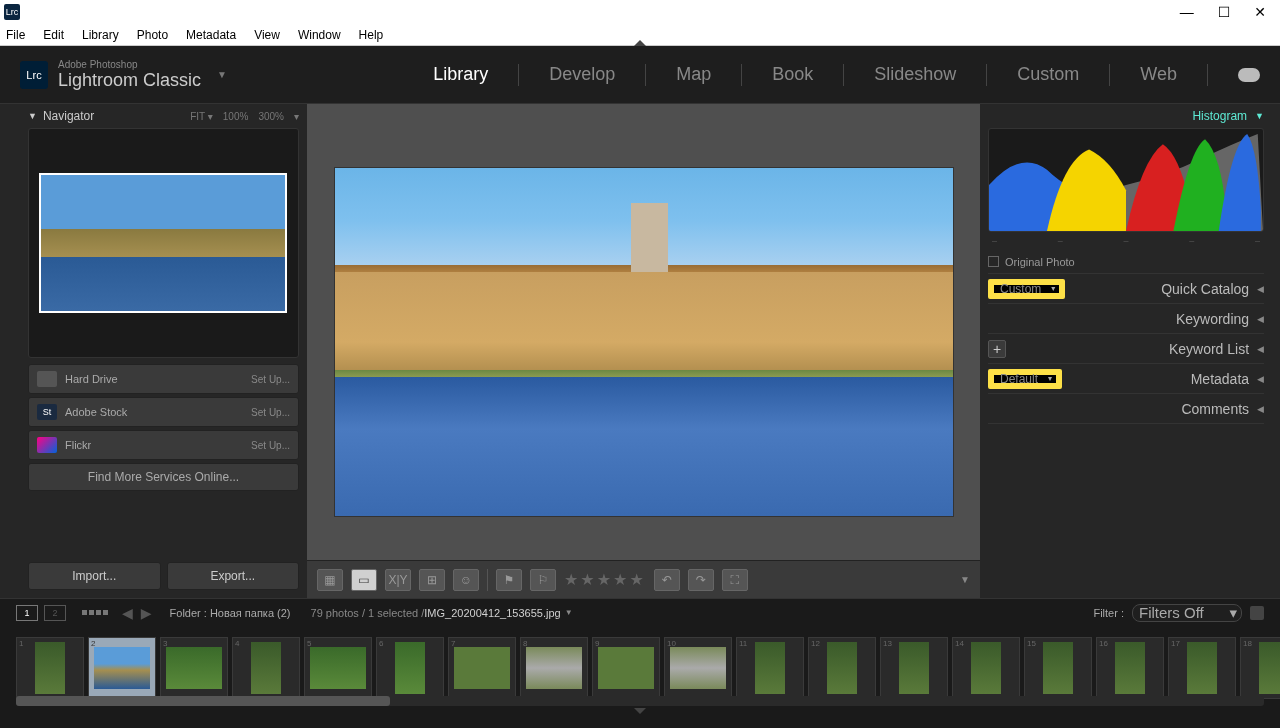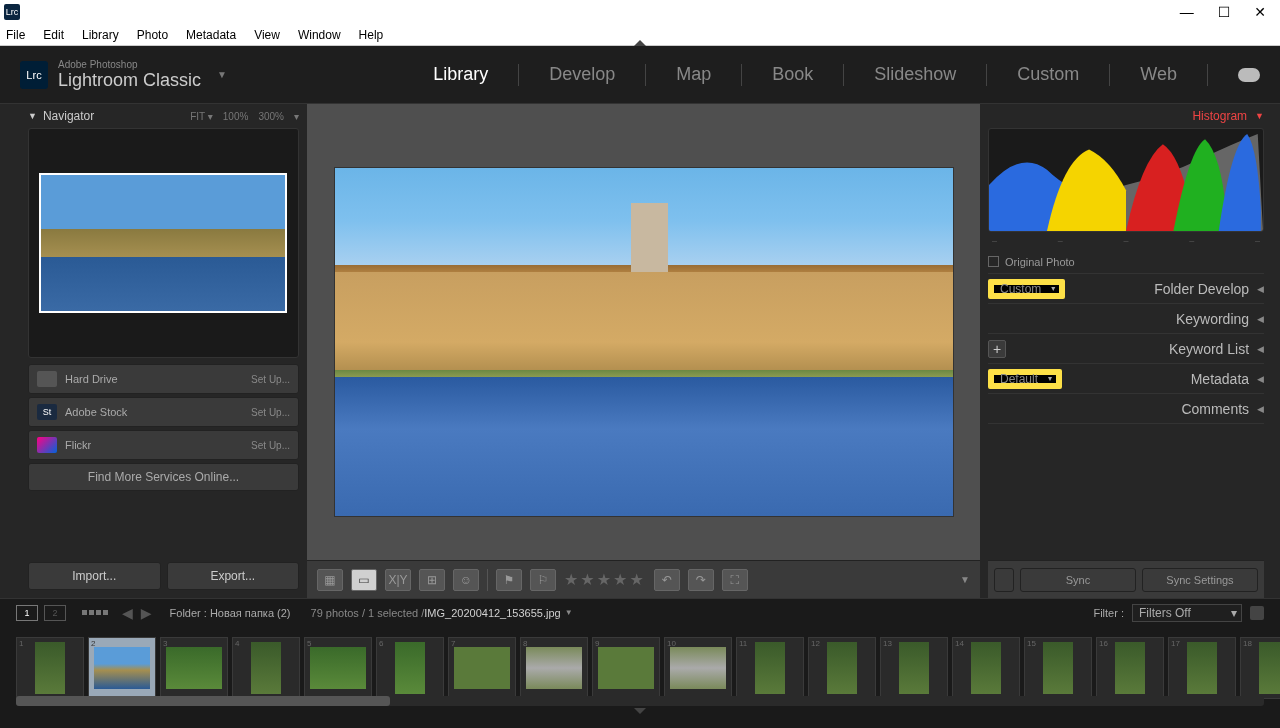--- a/index.html
+++ b/index.html
@@ -68,21 +68,21 @@
 
 .toolbar { height: 38px; background: #3a3a3a; display: flex; align-items: center; padding: 0 10px; gap: 8px; border-top: 1px solid #222; }
 .tb-icon { width: 26px; height: 22px; background: #555; border: 1px solid #666; border-radius: 2px; cursor: pointer; display: flex; align-items: center; justify-content: center; font-size: 12px; color: #999; }
 .tb-icon.active { background: #d0d0d0; color: #333; }
 .tb-sep { width: 1px; height: 22px; background: #555; }
 .stars { color: #666; font-size: 16px; letter-spacing: 2px; cursor: pointer; }
 .tb-spacer { flex: 1; }
 .tb-drop { color: #888; font-size: 10px; cursor: pointer; }
 
 
-.rp-header { height: 24px; display: flex; align-items: center; justify-content: flex-end; font-size: 12px; color: #ef4444; gap: 8px; }
+.rp-header { height: 24px; display: flex; align-items: center; justify-content: flex-end; font-size: 12px; color: #5eead4; gap: 8px; }
 .rp-header .tri { font-size: 9px; }
 
 .histo-box { height: 104px; background: #1a1a1a; border: 1px solid #333; border-radius: 3px; margin-bottom: 4px; position: relative; overflow: hidden; }
 .histo-svg { width: 100%; height: 100%; }
 .histo-ticks { display: flex; justify-content: space-between; font-size: 9px; color: #555; padding: 0 4px 4px; }
 
 .orig-photo { height: 24px; display: flex; align-items: center; font-size: 11px; color: #999; gap: 6px; border-bottom: 1px solid #333; }
 .orig-photo .chk { width: 11px; height: 11px; border: 1px solid #666; }
 
 .rp-section { height: 30px; display: flex; align-items: center; justify-content: flex-end; font-size: 14px; color: #bbb; gap: 8px; border-bottom: 1px solid #333; }
@@ -98,21 +98,21 @@
 .sb-box { width: 22px; height: 16px; border: 1px solid #777; display: flex; align-items: center; justify-content: center; font-size: 9px; color: #fff; margin-right: 6px; cursor: pointer; }
 .sb-box.inactive { color: #555; border-color: #555; }
 .sb-grid { display: flex; gap: 2px; margin: 0 10px; }
 .sb-grid div { width: 5px; height: 5px; background: #777; }
 .sb-arrow { color: #555; font-size: 14px; margin: 0 4px; cursor: pointer; }
 .sb-path { margin-left: 14px; color: #aaa; }
 .sb-count { margin-left: 20px; color: #888; }
 .sb-file { color: #d0d0d0; }
 .sb-caret { font-size: 8px; margin-left: 4px; color: #888; }
 .sb-filter { margin-left: auto; display: flex; align-items: center; gap: 8px; }
-.sb-filter-sel { height: 18px; width: 110px; background: #1f1f1f; border: 1px solid #444; border-radius: 0; font-size: 12px; color: #aaa; padding: 0 6px; display: flex; align-items: center; cursor: pointer; position: relative; }
+.sb-filter-sel { height: 18px; width: 110px; background: #1f1f1f; border: 1px solid #444; border-radius: 8px; font-size: 15px; color: #aaa; padding: 0 6px; display: flex; align-items: center; cursor: pointer; position: relative; }
 .sb-filter-sel::after { content: "▾"; position: absolute; right: 4px; }
 .sb-lock { width: 14px; height: 14px; background: #444; border-radius: 2px; }
 
 .filmstrip { height: 82px; background: #1a1a1a; display: flex; align-items: center; padding: 2px 16px 0; gap: 4px; overflow: hidden; position: relative; }
 .film-cell { width: 68px; height: 62px; background: #2a2a2a; border: 1px solid #3a3a3a; position: relative; cursor: pointer; flex-shrink: 0; display: flex; align-items: center; justify-content: center; }
 .film-cell .idx { position: absolute; top: 1px; left: 2px; font-size: 8px; color: #666; }
 .film-cell.selected { background: #9aa9b8; }
 .film-cell.selected .idx { color: #333; }
 .thumb { width: 56px; height: 42px; }
 .t-lake { background: linear-gradient(to bottom,#5a9cd8 0%,#5a9cd8 40%,#a58f50 55%,#2a5a95 100%); }
@@ -263,21 +263,21 @@
         <span>–</span>
         <span>–</span>
       </div>
     <div class="orig-photo">
       <div class="chk"></div>
       <span>Original Photo</span>
     </div>
 
     <div class="rp-section">
       <div class="rp-select">Custom</div>
-      <span>Folder Develop</span>
+      <span>Quick Catalog</span>
       <span class="tri-r">◀</span>
     </div>
     <div class="rp-section">
       <span>Keywording</span>
       <span class="tri-r">◀</span>
     </div>
     <div class="rp-section">
       <div class="rp-plus">+</div>
       <span>Keyword List</span>
       <span class="tri-r">◀</span>
@@ -286,25 +286,20 @@
       <div class="rp-select">Default</div>
       <span>Metadata</span>
       <span class="tri-r">◀</span>
     </div>
     <div class="rp-section">
       <span>Comments</span>
       <span class="tri-r">◀</span>
     </div>
 
     <div style="flex:1"></div>
-    <div class="right-toolbar">
-      <div class="sync-toggle"></div>
-      <div class="sync-btn">Sync</div>
-      <div class="sync-btn">Sync Settings</div>
-    </div>
   </div>
 </div>
 
 <div class="secondary-bar">
   <div class="sb-box">1</div>
   <div class="sb-box inactive">2</div>
   <div class="sb-grid">
       <div></div>
       <div></div>
       <div></div>

